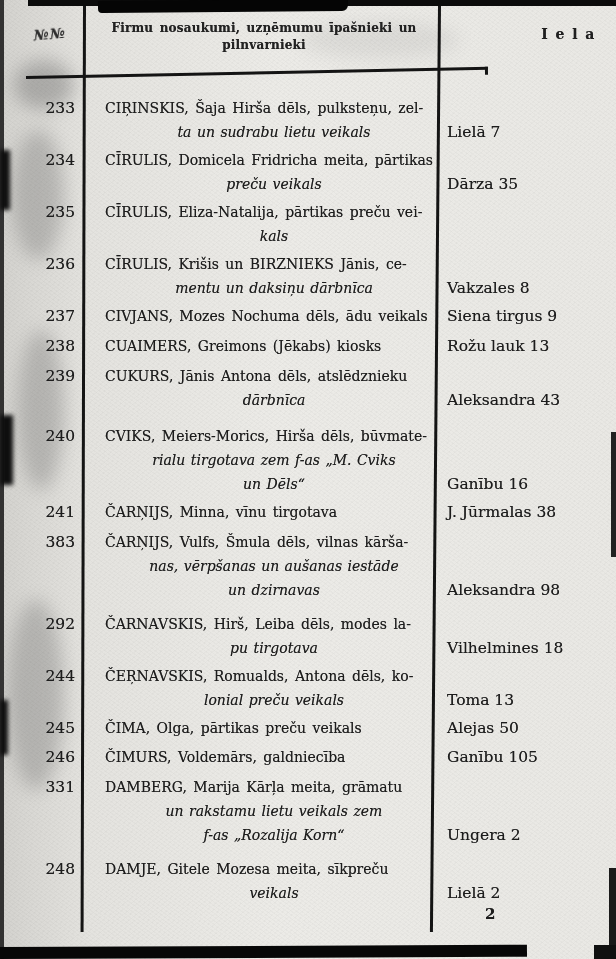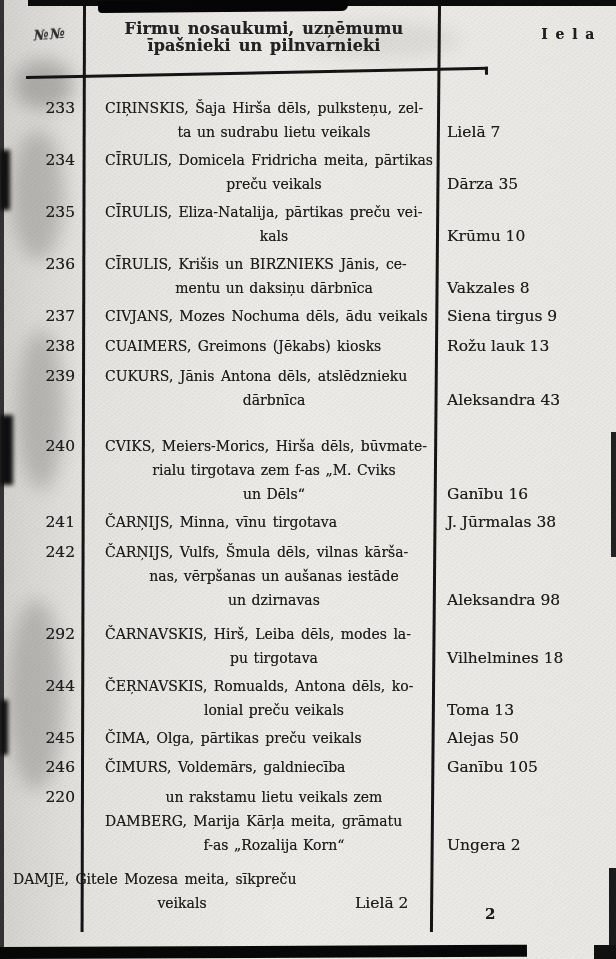--- a/index.html
+++ b/index.html
@@ -34,34 +34,34 @@
   .bl2{left:0;top:415px;width:13px;height:70px;}
   .bl3{left:0;top:700px;width:8px;height:55px;}
   
   .vline{position:absolute;width:2.5px;background:#141414;top:6px;height:926px;}
   .vline-1{left:83px;transform:rotate(0.15deg);transform-origin:top left;}
   .vline-2{left:438px;transform:rotate(0.5deg);transform-origin:top left;}
   .header-rule{position:absolute;left:26px;top:76px;width:462px;height:3px;background:#141414;transform:rotate(-1.15deg);transform-origin:left center;}
   .header-rule:after{content:"";position:absolute;right:0;top:0;width:3px;height:8px;background:#141414;}
   
   .hdr-num{position:absolute;left:24px;top:26px;width:52px;text-align:center;font-size:14px;font-weight:bold;font-style:italic;color:#2c2c2c;transform:rotate(-5deg);letter-spacing:1px;filter:blur(.2px);}
-  .hdr-firms{position:absolute;left:95px;top:20px;width:338px;text-align:center;font-weight:bold;font-size:16px;line-height:17px;letter-spacing:.2px;word-spacing:2px;color:#222;}
+  .hdr-firms{position:absolute;left:95px;top:20px;width:338px;text-align:center;font-weight:bold;font-size:12px;line-height:17px;letter-spacing:.2px;word-spacing:2px;color:#222;}
   .hdr-street{position:absolute;left:452px;top:26px;width:150px;text-align:right;font-weight:bold;font-size:14px;letter-spacing:.55em;text-indent:.55em;color:#1f1f1f;}
   
   .rows{position:absolute;left:0;top:96px;width:610px;}
   .row{display:flex;align-items:stretch;margin-bottom:4px;}
   .row.gap-5{margin-bottom:5px;align-items:center;}
   .row.gap-6{margin-bottom:6px;justify-content:center;}
   .row.gap-10{margin-bottom:10px;}
-  .row.gap-12{margin-bottom:22px;}
+  .row.gap-12{margin-bottom:12px;}
   .cell-num{width:92px;box-sizing:border-box;padding-right:17px;text-align:right;font-size:15.5px;line-height:24px;}
   .cell-desc{width:355px;box-sizing:border-box;padding-left:13px;padding-right:4px;overflow:hidden;font-size:14px;line-height:24px;}
   .cell-addr{flex:1;box-sizing:border-box;padding-left:0;display:flex;align-items:flex-end;font-size:15.5px;line-height:24px;white-space:nowrap;}
   .line{white-space:nowrap;word-spacing:2px;}
-  .line.cont{text-align:center;word-spacing:1px;}
+  .line.cont{text-align:center;word-spacing:1px;font-style:italic;}
   .ink{text-shadow:0 0 .5px rgba(10,10,10,.55);}
   .page-num{position:absolute;left:485px;top:905px;font-size:15px;font-weight:bold;}
 </style>
 </head>
 <body>
 
 <div class="page">
 
   <div class="edge-top"></div>
   <div class="edge-top-blob"></div>
@@ -106,21 +106,20 @@
       </div>
       <div class="cell-addr ink">Dārza 35</div>
     </div>
 
     <div class="row">
       <div class="cell-num ink">235</div>
       <div class="cell-desc ink">
         <div class="line first">CĪRULIS, Eliza-Natalija, pārtikas preču vei-</div>
         <div class="line cont">kals</div>
       </div>
-      <div class="cell-addr ink">Krūmu 10</div>
     </div>
 
     <div class="row">
       <div class="cell-num ink">236</div>
       <div class="cell-desc ink">
         <div class="line first">CĪRULIS, Krišis un BIRZNIEKS Jānis, ce-</div>
         <div class="line cont">mentu un daksiņu dārbnīca</div>
       </div>
       <div class="cell-addr ink">Vakzales 8</div>
     </div>
@@ -162,21 +161,21 @@
 
     <div class="row gap-6">
       <div class="cell-num ink">241</div>
       <div class="cell-desc ink">
         <div class="line first">ČARŅIJS, Minna, vīnu tirgotava</div>
       </div>
       <div class="cell-addr ink">J. Jūrmalas 38</div>
     </div>
 
     <div class="row gap-10">
-      <div class="cell-num ink">242</div>
+      <div class="cell-num ink">383</div>
       <div class="cell-desc ink">
         <div class="line first">ČARŅIJS, Vulfs, Šmula dēls, vilnas kārša-</div>
         <div class="line cont">nas, vērpšanas un aušanas iestāde</div>
         <div class="line cont">un dzirnavas</div>
       </div>
       <div class="cell-addr ink">Aleksandra 98</div>
     </div>
 
     <div class="row">
       <div class="cell-num ink">292</div>
@@ -206,30 +205,31 @@
 
     <div class="row gap-6">
       <div class="cell-num ink">246</div>
       <div class="cell-desc ink">
         <div class="line first">ČIMURS, Voldemārs, galdniecība</div>
       </div>
       <div class="cell-addr ink">Ganību 105</div>
     </div>
 
     <div class="row gap-10">
-      <div class="cell-num ink">220</div>
-      <div class="cell-desc ink">
+      <div class="cell-num ink">331</div>
+      <div class="cell-desc ink">
+        <div class="line first">DAMBERG, Marija Kārļa meita, grāmatu</div>
         <div class="line cont">un rakstamu lietu veikals zem</div>
-        <div class="line first">DAMBERG, Marija Kārļa meita, grāmatu</div>
         <div class="line cont">f-as „Rozalija Korn“</div>
       </div>
       <div class="cell-addr ink">Ungera 2</div>
     </div>
 
     <div class="row">
+      <div class="cell-num ink">248</div>
       <div class="cell-desc ink">
         <div class="line first">DAMJE, Gitele Mozesa meita, sīkpreču</div>
         <div class="line cont">veikals</div>
       </div>
       <div class="cell-addr ink">Lielā 2</div>
     </div>
 
   </div>
 
   <div class="page-num ink">2</div>

